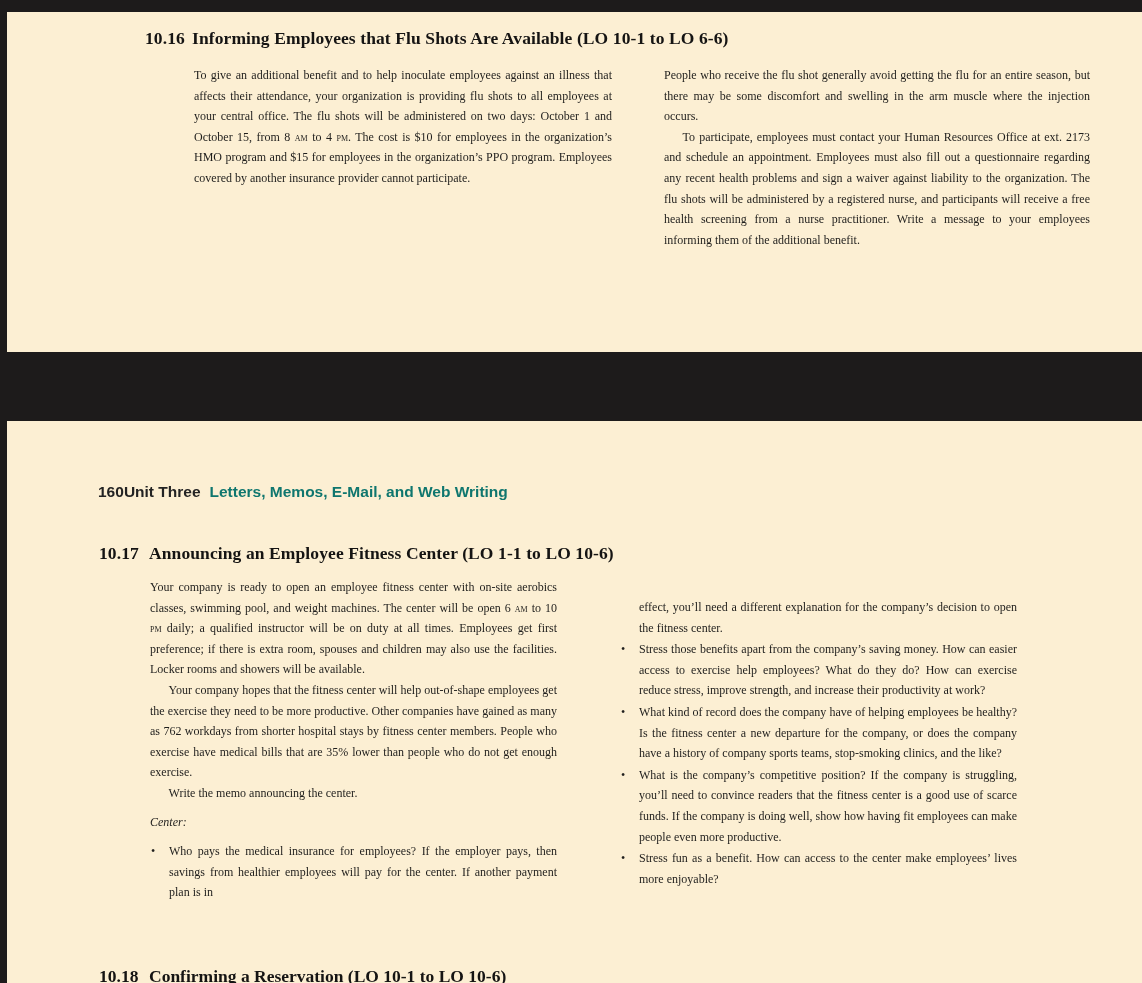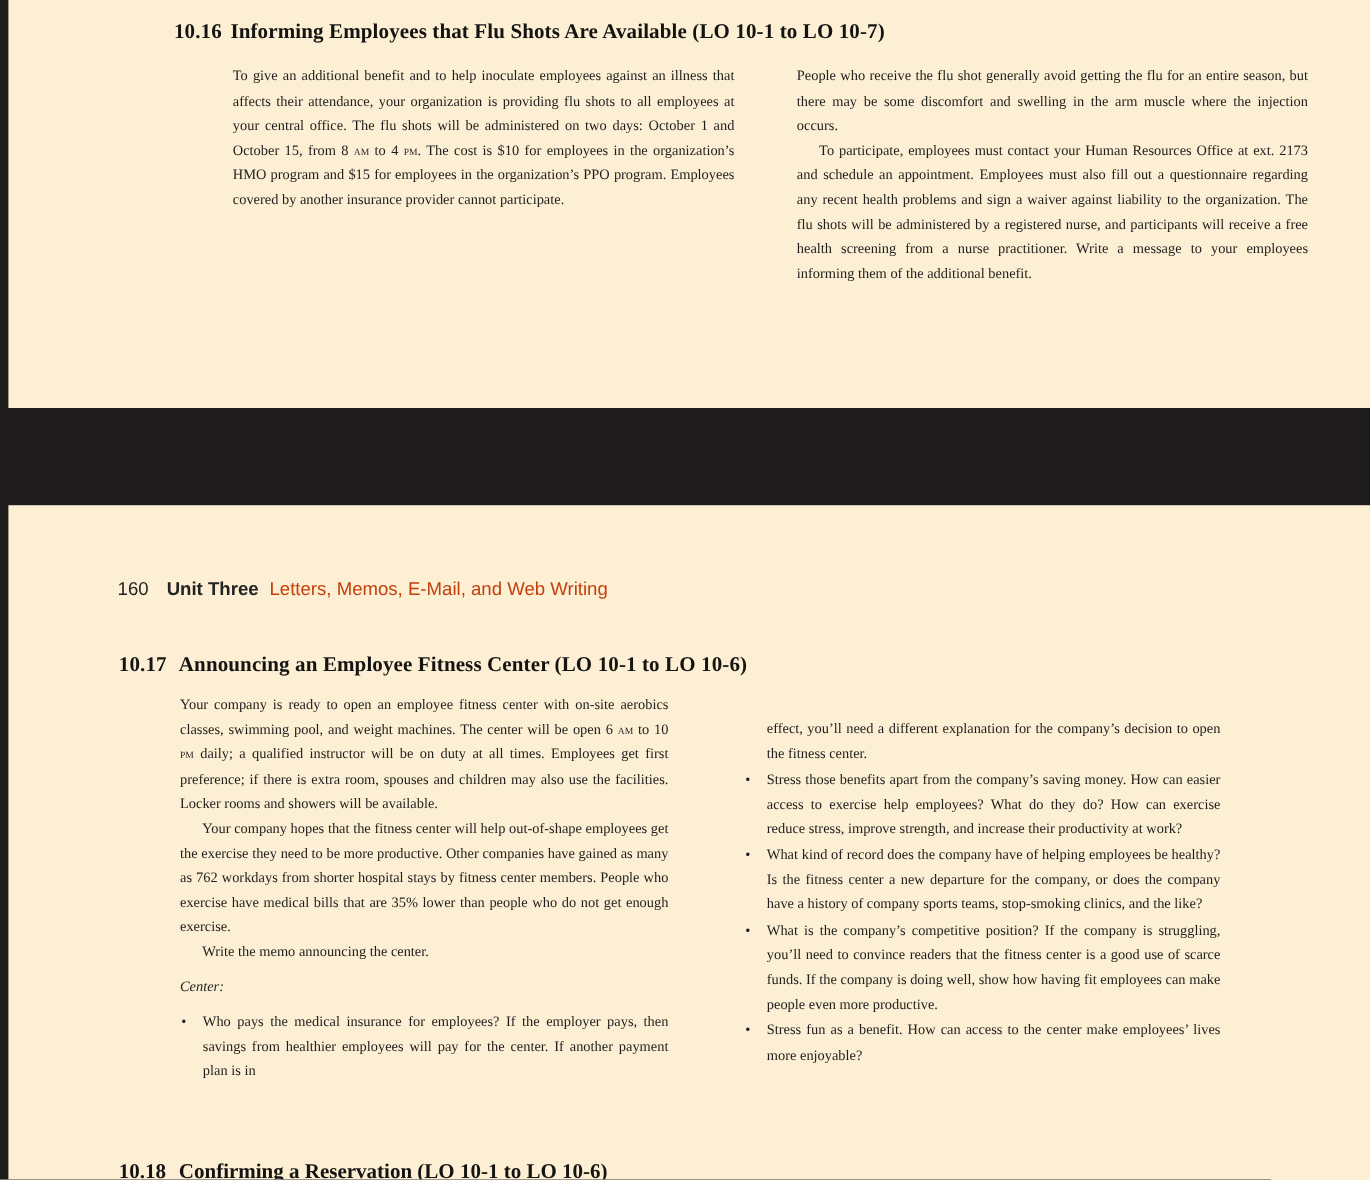--- a/index.html
+++ b/index.html
@@ -9,21 +9,21 @@
     font-family: "Liberation Serif", "DejaVu Serif", serif;
     position: relative;
   }
   .page {
     position: absolute;
     left: 7px;
     width: 1135px;
     background: #fcefd3;
     overflow: hidden;
   }
-  .page-top { top: 0; height: 340px; }
+  .page-top { top: 12px; height: 340px; }
   .page-bottom { top: 421px; height: 562px; }
 
   .ex-heading {
     position: absolute;
     display: flex;
     font-weight: bold;
     font-size: 17.5px;
     color: #151413;
     letter-spacing: 0.1px;
     white-space: nowrap;
@@ -57,64 +57,64 @@
     position: absolute;
     left: 91px;
     top: 62px;
     font-family: "Liberation Sans", "DejaVu Sans", sans-serif;
     font-size: 15.5px;
     color: #232323;
     white-space: nowrap;
     display: flex;
     align-items: baseline;
   }
-  .rh-num { font-weight: normal; margin-right: 15px; }
+  .rh-num { font-weight: bold; }
   .rh-unit { font-weight: bold; margin-right: 9px; }
-  .rh-title { font-weight: normal; color: #c2410c; }
+  .rh-title { font-weight: bold; color: #0f766e; }
 
   .next-ex {
     position: absolute;
     left: 92px;
     top: 545px;
     display: flex;
     font-weight: bold;
     font-size: 17.5px;
     color: #151413;
     white-space: nowrap;
   }
   .next-ex .ex-num { flex: 0 0 50px; }
 </style>
 </head>
 <body>
 
 <div class="page page-top">
   <div class="ex-heading" style="left:138px; top:16px;">
     <span class="ex-num">10.16</span>
-    <span class="ex-title">Informing Employees that Flu Shots Are Available (LO 10-1 to LO 10-7)</span>
+    <span class="ex-title">Informing Employees that Flu Shots Are Available (LO 10-1 to LO 6-6)</span>
   </div>
   <div class="columns" style="left:187px; top:53px; width:903px;">
     <div class="col col-left">
         <div class="p">To give an additional benefit and to help inoculate employees against an illness that affects their attendance, your organization is providing flu shots to all employees at your central office. The flu shots will be administered on two days: October 1 and October 15, from 8 <span class="sc">AM</span> to 4 <span class="sc">PM</span>. The cost is $10 for employees in the organization’s HMO program and $15 for employees in the organization’s PPO program. Employees covered by another insurance provider cannot participate.</div>
       </div>
     <div class="col col-right">
         <div class="p">People who receive the flu shot generally avoid getting the flu for an entire season, but there may be some discomfort and swelling in the arm muscle where the injection occurs.</div>
         <div class="p-indent">To participate, employees must contact your Human Resources Office at ext. 2173 and schedule an appointment. Employees must also fill out a questionnaire regarding any recent health problems and sign a waiver against liability to the organization. The flu shots will be administered by a registered nurse, and participants will receive a free health screening from a nurse practitioner. Write a message to your employees informing them of the additional benefit.</div>
       </div>
   </div>
 </div>
 
 <div class="page page-bottom">
   <div class="running-header">
     <span class="rh-num">160</span>
     <span class="rh-unit">Unit Three</span>
     <span class="rh-title">Letters, Memos, E-Mail, and Web Writing</span>
   </div>
   <div class="ex-heading" style="left:92px; top:122px;">
     <span class="ex-num">10.17</span>
-    <span class="ex-title">Announcing an Employee Fitness Center (LO 10-1 to LO 10-6)</span>
+    <span class="ex-title">Announcing an Employee Fitness Center (LO 1-1 to LO 10-6)</span>
   </div>
   <div class="columns" style="left:143px; top:156px; width:867px;">
     <div class="col col-left">
         <div class="p">Your company is ready to open an employee fitness center with on-site aerobics classes, swimming pool, and weight machines. The center will be open 6 <span class="sc">AM</span> to 10 <span class="sc">PM</span> daily; a qualified instructor will be on duty at all times. Employees get first preference; if there is extra room, spouses and children may also use the facilities. Locker rooms and showers will be available.</div>
         <div class="p-indent">Your company hopes that the fitness center will help out-of-shape employees get the exercise they need to be more productive. Other companies have gained as many as 762 workdays from shorter hospital stays by fitness center members. People who exercise have medical bills that are 35% lower than people who do not get enough exercise.</div>
         <div class="p-indent">Write the memo announcing the center.</div>
         <div class="hints">Center:</div>
         <div class="bullet"><span class="marker">•</span>Who pays the medical insurance for employees? If the employer pays, then savings from healthier employees will pay for the center. If another payment plan is in</div>
       </div>
     <div class="col col-right">

